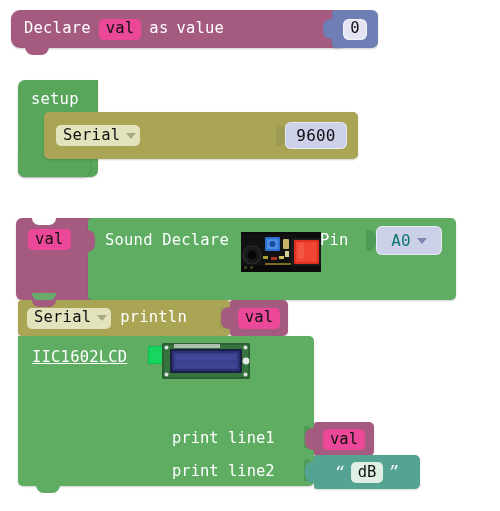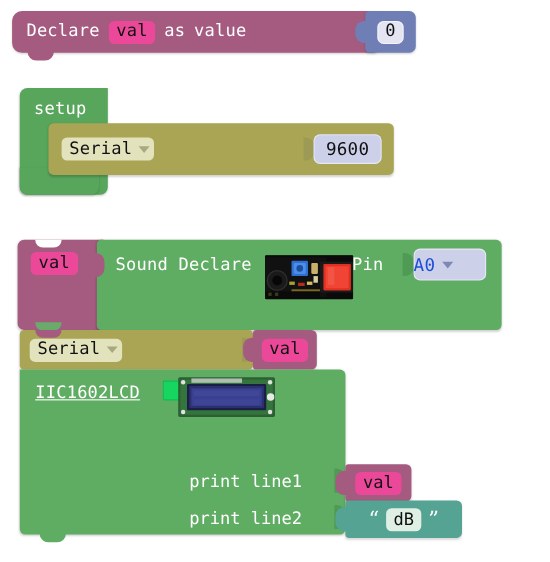--- a/index.html
+++ b/index.html
@@ -223,22 +223,22 @@
     position: absolute; left: 278px; top: 12px;
     width: 10px; height: 21px;
     background: #4f9a54;
     border-radius: 0 8px 8px 0;
   }
   #ss-pin-field {
     position: absolute; left: 288px; top: 8px;
     width: 66px; height: 29px;
     background: #ccd0e8;
     border-radius: 6px;
-    display: flex; align-items: center; 
-    color: #1d4ed8; font-size: 16px;
+    display: flex; align-items: center; justify-content: center;
+    color: #0f766e; font-size: 16px;
     box-shadow: inset 0 0 0 1px rgba(255,255,255,.5);
   }
 
   
   #ss-photo {
     position: absolute;
     left: 153px; top: 14px;
     width: 80px; height: 40px;
     background: #0d0d0d;
     border-radius: 1px;
@@ -454,20 +454,21 @@
   </div>
 
   <div class="blk" id="serial-println">
     <div id="sp-notch-top"></div>
     <div id="sp-socket"></div>
     <div class="row">
       <span class="field khaki dd">
         <span>Serial</span>
         <i class="caret khakic"></i>
       </span>
+      <span class="lbl">println</span>
     </div>
   </div>
   <div class="blk" id="sp-val">
     <div id="sp-val-plug"></div>
     <div class="row">
       <span class="field pink">val</span>
     </div>
   </div>
 
   <div class="blk" id="lcd">

